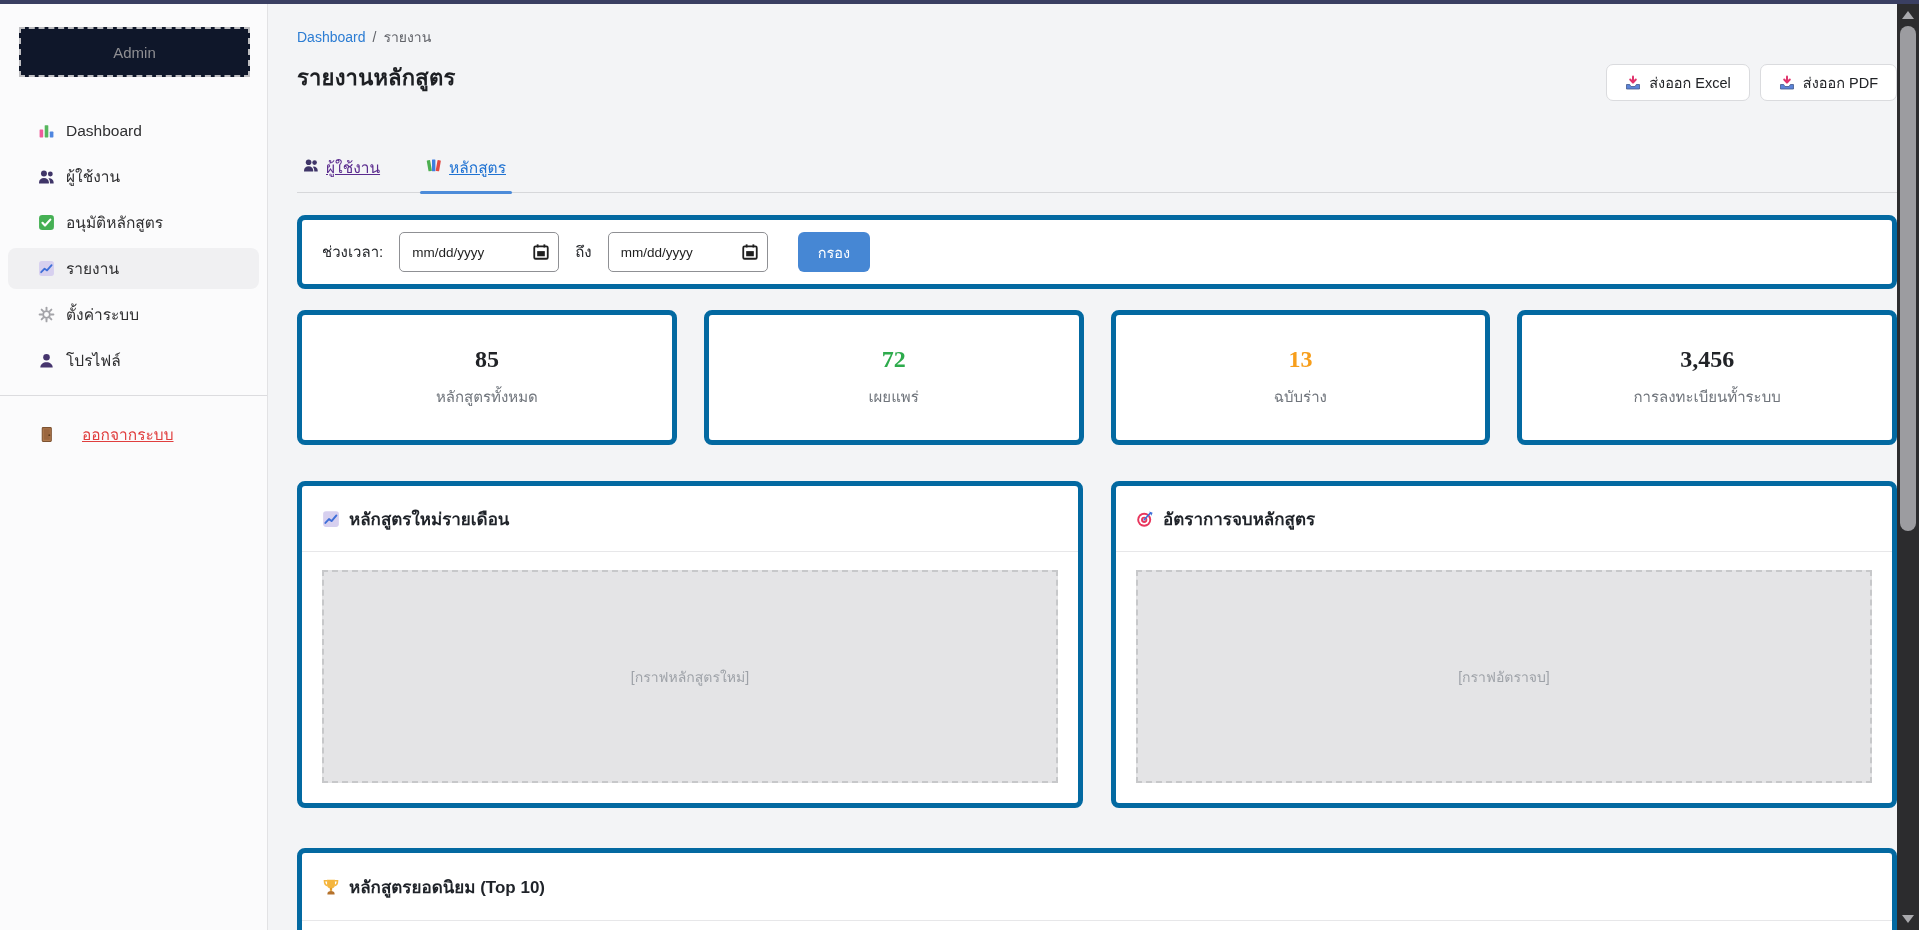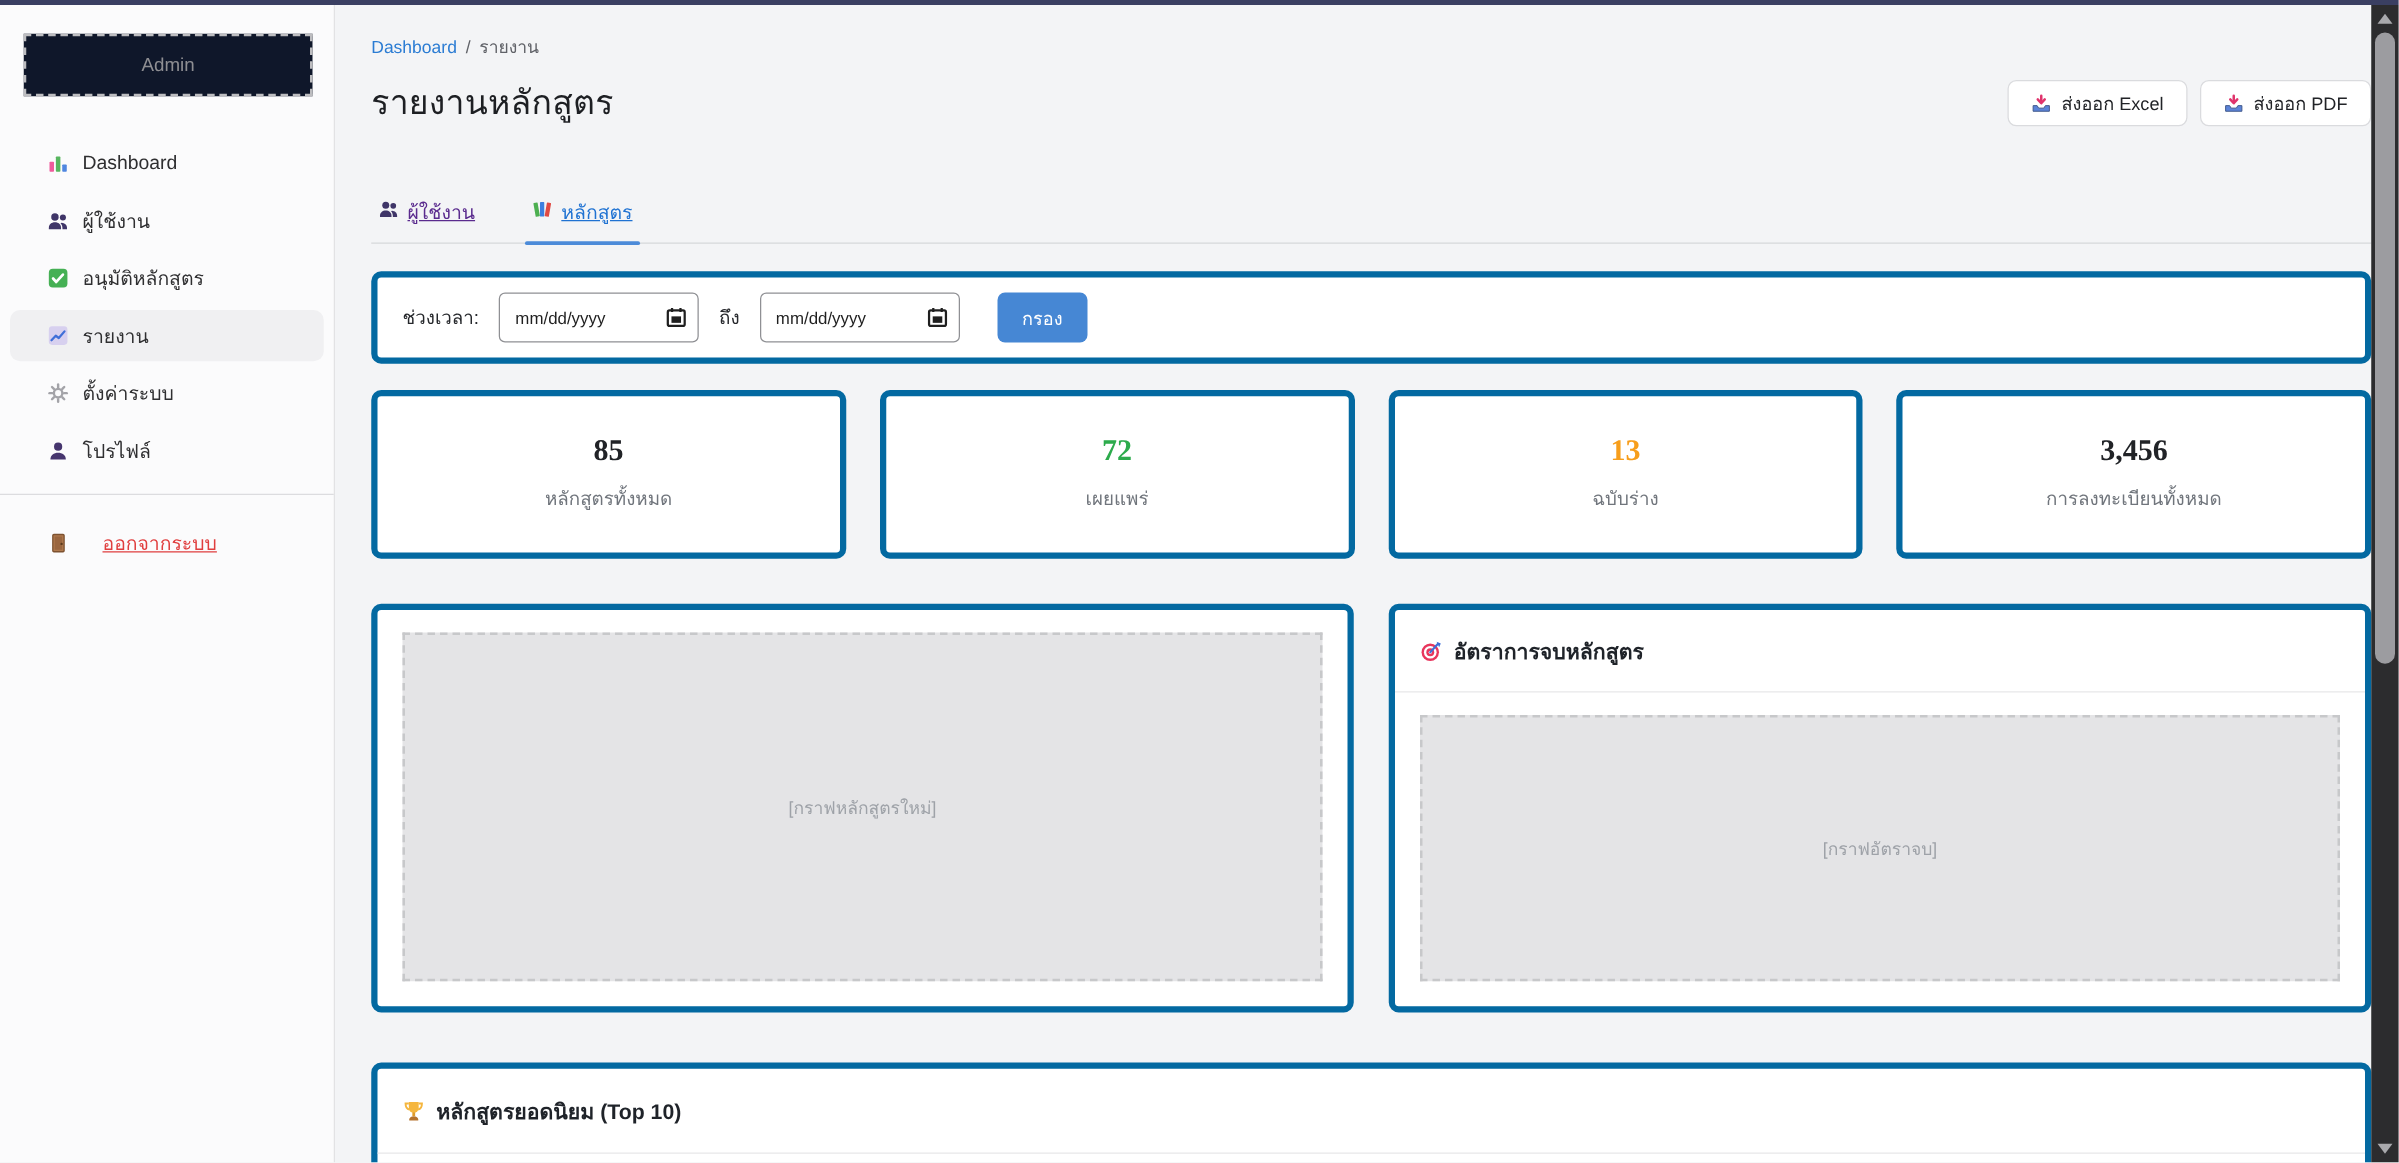--- a/index.html
+++ b/index.html
@@ -18,21 +18,21 @@
   .nav-item.active { background:#f0f0f2; }
   .nav-item .ic { width:17px; height:17px; flex:0 0 17px; display:inline-flex; }
   .side-divider { border:none; border-top:1px solid #dcdcdf; margin:14px 0 0 0; }
   .logout { display:flex; align-items:center; gap:27px; margin:26px 8px 0 8px; padding-left:30px; font-size:15.5px; color:#e03e3e; text-decoration:underline; cursor:pointer; }
 
   
   .main { flex:1; padding:22px 22px 0 29px; overflow:hidden; }
   .breadcrumb { font-size:14px; color:#606268; display:flex; gap:7px; align-items:center; }
   .breadcrumb .bc-link { color:#2b7cd3; cursor:pointer; }
   .title-row { margin-top:12px; display:flex; align-items:flex-start; justify-content:space-between; }
-  .page-title { font-size:27px; font-weight:normal; color:#1d1f23; letter-spacing:.2px; }
+  .page-title { font-size:22px; font-weight:bold; color:#1d1f23; letter-spacing:.2px; }
   .export-btns { display:flex; gap:10px; margin-top:4px; }
   .btn-export { display:flex; align-items:center; gap:8px; background:#fff; border:1px solid #dadbde; border-radius:7px; padding:0 18px; height:37px; font-size:14.5px; color:#212327; cursor:pointer; }
 
   
   .tabs { margin-top:52px; display:flex; gap:34px; border-bottom:1px solid #d6d7da; height:40px; }
   .tab { display:flex; align-items:flex-start; gap:7px; font-size:15.5px; padding:2px 6px 0 6px; position:relative; cursor:pointer; text-decoration:underline; }
   .tab.users { color:#5a2b8e; }
   .tab.courses { color:#1f72d2; }
   .tab .bar { position:absolute; left:0; right:0; bottom:-2px; height:3px; background:#4c8bd9; border-radius:2px; }
 
@@ -269,26 +269,35 @@
       <div class="card stat-card">
         <div class="stat-value" style="color: rgb(45, 171, 76);">72</div>
         <div class="stat-label">เผยแพร่</div>
       </div>
       <div class="card stat-card">
         <div class="stat-value" style="color: rgb(247, 158, 27);">13</div>
         <div class="stat-label">ฉบับร่าง</div>
       </div>
       <div class="card stat-card">
         <div class="stat-value" style="color: rgb(33, 35, 39);">3,456</div>
-        <div class="stat-label">การลงทะเบียนทั้งหมด</div>
+        <div class="stat-label">การลงทะเบียนทั้าระบบ</div>
       </div>
     </div>
 
     <div class="charts-row">
       <div class="card chart-card">
+        <div class="chart-head">
+          <span class="ic">
+            <svg class="ic-svg" viewBox="0 0 16 16" width="18" height="18">
+                <rect x="1" y="1" width="14" height="14" rx="2.5" fill="#d7d0ef"></rect>
+                <path d="M3 11.5l3.2-3.4 2.3 1.7 4.3-5" fill="none" stroke="#3f6fd8" stroke-width="1.7" stroke-linecap="round" stroke-linejoin="round"></path>
+              </svg>
+          </span>
+          <span>หลักสูตรใหม่รายเดือน</span>
+        </div>
         <div class="chart-body">
           <div class="chart-ph">
             <span>[กราฟหลักสูตรใหม่]</span>
           </div>
         </div>
       </div>
       <div class="card chart-card">
         <div class="chart-head">
           <span class="ic">
             <svg class="ic-svg" viewBox="0 0 16 16" width="18" height="18">

